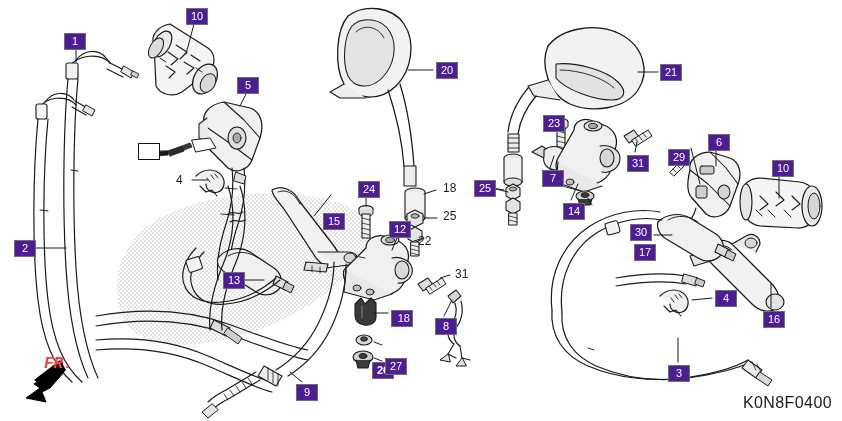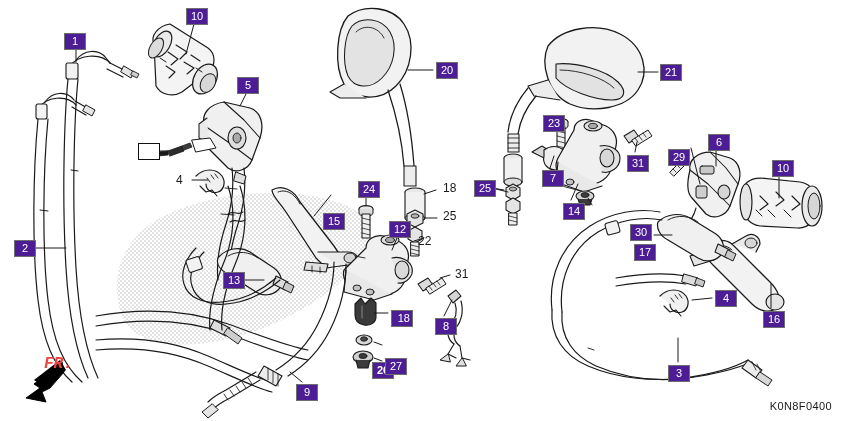--- a/index.html
+++ b/index.html
@@ -38,21 +38,21 @@
     font-size:12px;
     line-height:13px;
     white-space:nowrap;
     user-select:none;
   }
   #diagcode{
     position:absolute;
     right:10px;bottom:9px;
     color:#1a1a1a;
     font-family:"Liberation Sans", sans-serif;
-    font-size:11px;
+    font-size:16px;
     letter-spacing:0.4px;
     white-space:nowrap;
   }
   #frmark{
     position:absolute;
     left:44px;top:356px;
     color:#ef4444;
     font-family:Liberation Mono, monospace;
     font-weight:bold;
     font-style:italic;

